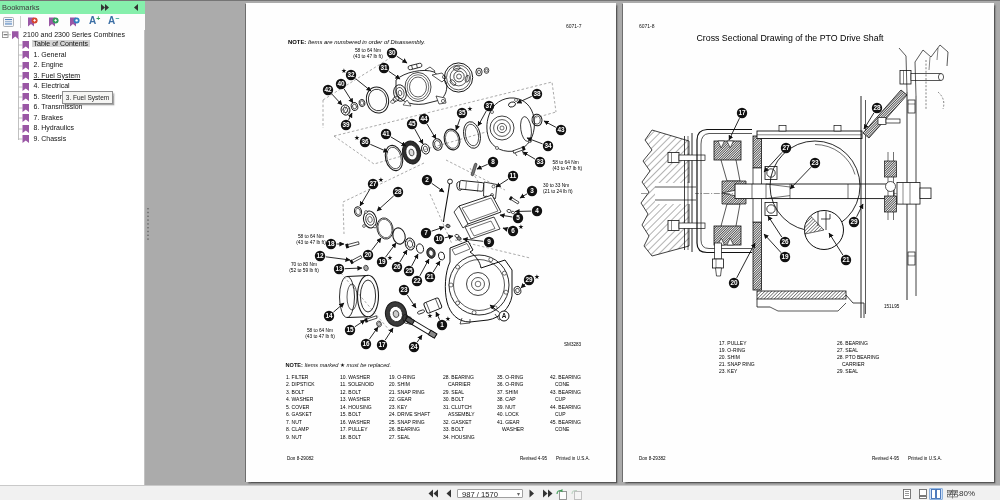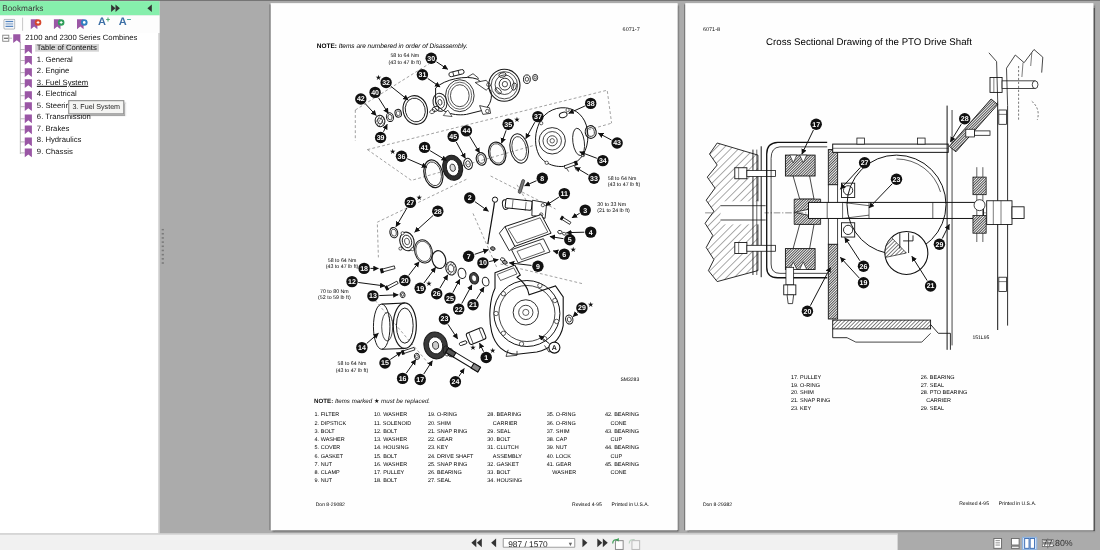--- a/index.html
+++ b/index.html
@@ -920,21 +920,21 @@
       <text x="837" y="358.5">28. PTO BEARING</text>
       <text x="837" y="365.5">  CARRIER</text>
       <text x="837" y="372.5">29. SEAL</text>
 </g>
 
 <text x="639" y="460" font-size="4.6px" fill="#000">Don 8-29382</text>
 <text x="872" y="459.5" font-size="4.6px" fill="#000">Revised 4-95</text>
 <text x="908" y="459.5" font-size="4.6px" fill="#000">Printed in U.S.A.</text>
 </svg>
 
-<div class="abs" style="left:0;top:485px;width:816px;height:15px;background:#f1f1f1;border-top:1px solid #c9c9c9;box-sizing:border-box;">
+<div class="abs" style="left:0;top:485px;width:1000px;height:15px;background:#f1f1f1;border-top:1px solid #c9c9c9;box-sizing:border-box;">
 
   <svg class="abs" style="left:428px;top:3px;" width="26" height="9" viewBox="0 0 26 9">
     <path d="M5,0.5 L0.5,4.5 L5,8.5 Z" fill="#333"></path>
       <path d="M10,0.5 L5.5,4.5 L10,8.5 Z" fill="#333"></path>
     <path d="M23,0.5 L18.5,4.5 L23,8.5 Z" fill="#333"></path>
   </svg>
 
   <div class="abs" style="left:457px;top:3.2px;width:66px;height:9px;background:#fff;border:1px solid #a0a0a0;border-radius:1px;box-sizing:border-box;">
     <span style="position:absolute;left:4px;top:0.2px;font-size:7.6px;color:#222;">987 / 1570</span>
     <span style="position:absolute;right:2px;top:-0.5px;font-size:6px;color:#666;">▾</span>

